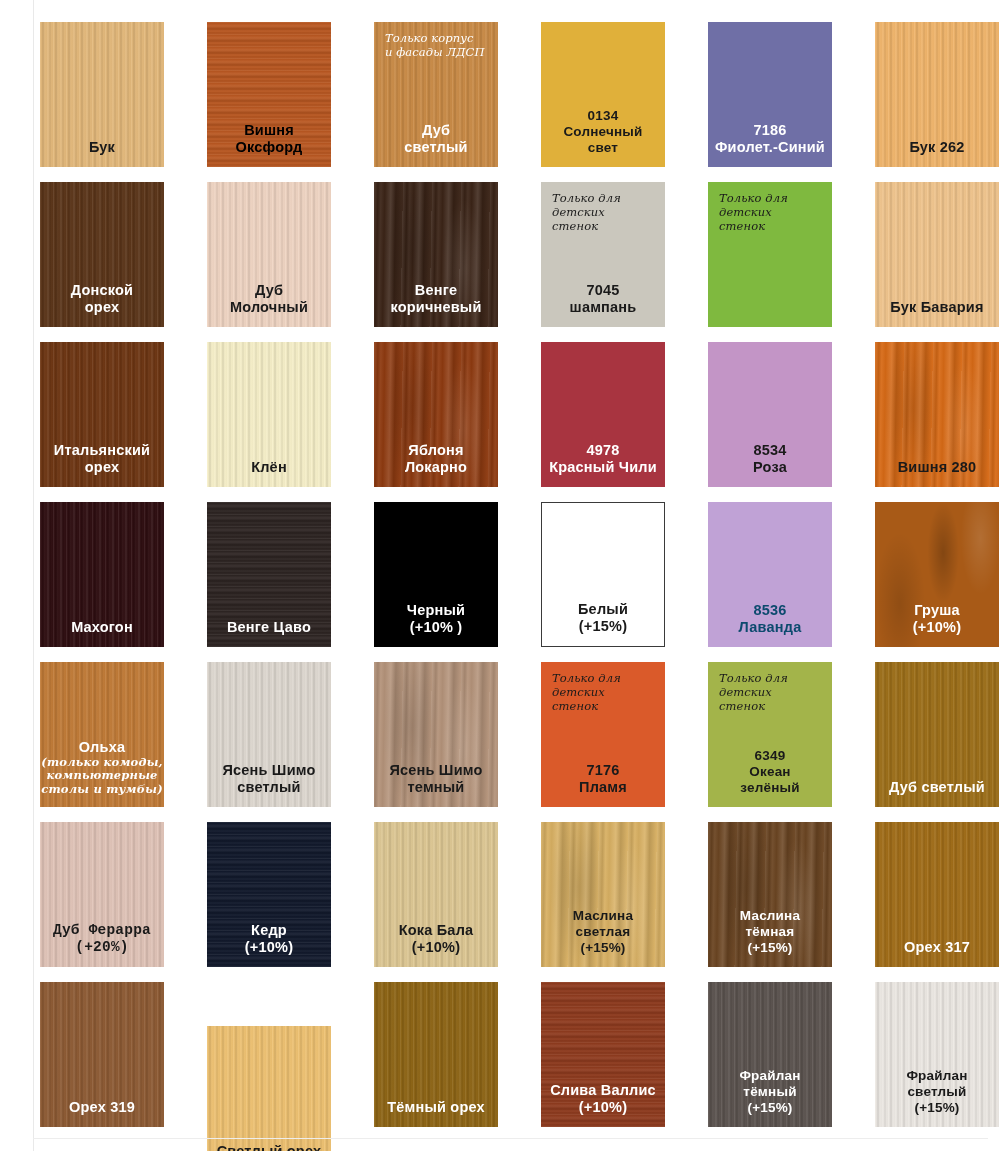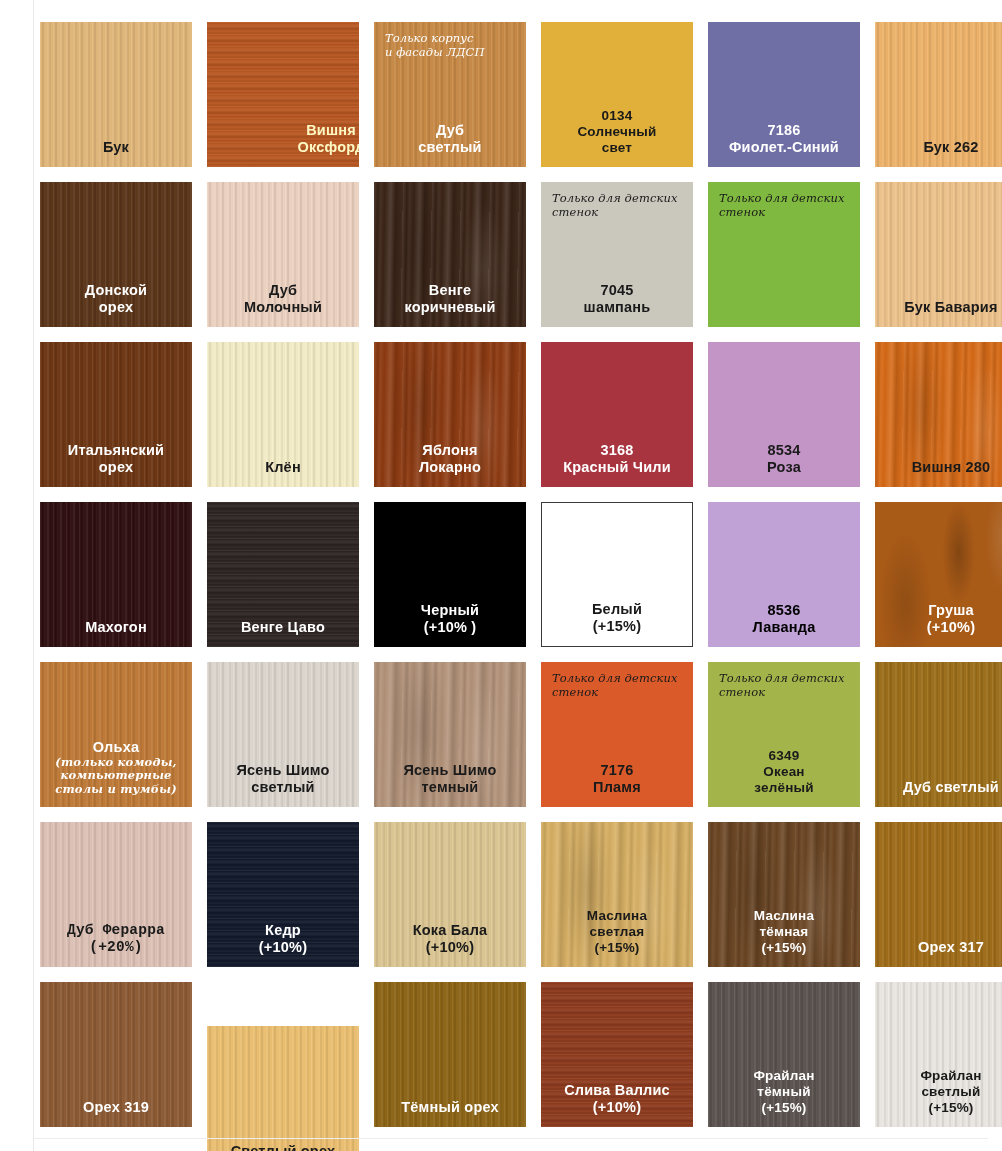--- a/index.html
+++ b/index.html
@@ -41,28 +41,28 @@
   }
   .cell{
     position:relative;
     width:167px;
     height:160px;
     box-sizing:border-box;
   }
   .swatch{
     position:absolute;
     left:6px; top:5px;
-    width:152px;
+    width:124px;
     height:145px;
     box-sizing:border-box;
     overflow:hidden;
     display:flex;
     flex-direction:column;
     justify-content:flex-end;
-    align-items:flex-start;
+    align-items:flex-end;
   }
   .swatch.bordered{ border:1px solid #3a3a3a; }
 
   
   .grain{
     position:absolute;
     left:0; top:0; right:0; bottom:0;
     pointer-events:none;
   }
   .grain.v{
@@ -157,21 +157,21 @@
   <div class="grid" id="swatch-grid">
       <div class="cell">
         <div class="swatch" style="background: rgb(227, 184, 122);">
           <div class="grain v"></div>
           <div class="title" style="color: rgb(26, 26, 26);"><span>Бук</span></div>
         </div>
       </div>
       <div class="cell">
         <div class="swatch" style="background: rgb(185, 86, 31);">
           <div class="grain h"></div>
-          <div class="title" style="color: #fef9c3; margin-left: 48px;"><span>Вишня
+          <div class="title" style="color: #000000; margin-left: 48px;"><span>Вишня
 Оксфорд</span></div>
         </div>
       </div>
       <div class="cell">
         <div class="swatch" style="background: rgb(201, 138, 69);">
           <div class="grain v"></div>
           <div class="note" style="color: rgb(255, 255, 255);">Только корпус
 и фасады ЛДСП</div>
           <div class="title" style="color: rgb(255, 255, 255);"><span>Дуб
 светлый</span></div>
@@ -257,21 +257,21 @@
       <div class="cell">
         <div class="swatch" style="background: rgb(142, 58, 16);">
           <div class="grain v2"></div>
           <div class="title" style="color: rgb(255, 255, 255);"><span>Яблоня
 Локарно</span></div>
         </div>
       </div>
       <div class="cell">
         <div class="swatch" style="background: rgb(168, 52, 64);">
           <div class="grain none"></div>
-          <div class="title" style="color: rgb(255, 255, 255);"><span>3168
+          <div class="title" style="color: rgb(255, 255, 255);"><span>4978
 Красный Чили</span></div>
         </div>
       </div>
       <div class="cell">
         <div class="swatch" style="background: rgb(195, 149, 198);">
           <div class="grain none"></div>
           <div class="title" style="color: rgb(26, 26, 26);"><span>8534
 Роза</span></div>
         </div>
       </div>
@@ -303,21 +303,21 @@
       <div class="cell">
         <div class="swatch bordered" style="background: rgb(255, 255, 255);">
           <div class="grain none"></div>
           <div class="title" style="color: rgb(26, 26, 26);"><span>Белый
 (+15%)</span></div>
         </div>
       </div>
       <div class="cell">
         <div class="swatch" style="background: rgb(192, 162, 214);">
           <div class="grain none"></div>
-          <div class="title" style="color: #000000;"><span>8536
+          <div class="title" style="color: #0c4a6e;"><span>8536
 Лаванда</span></div>
         </div>
       </div>
       <div class="cell">
         <div class="swatch" style="background: rgb(168, 90, 23);">
           <div class="grain knot"></div>
           <div class="title" style="color: rgb(255, 255, 255);"><span>Груша
 (+10%)</span></div>
         </div>
       </div>

